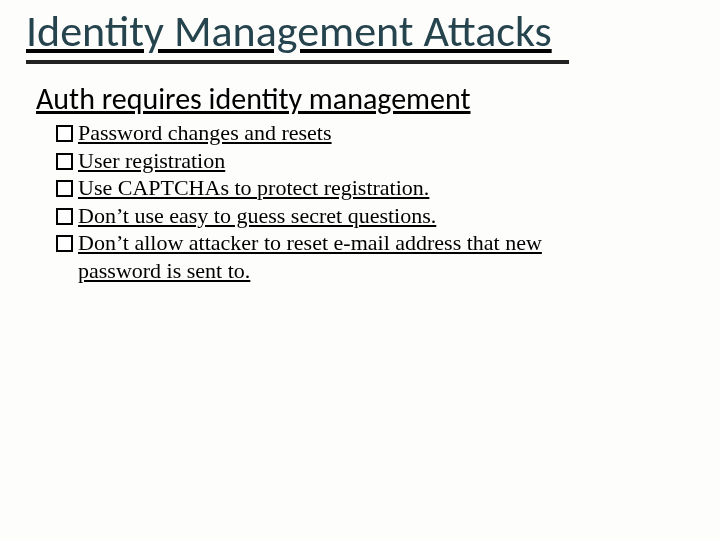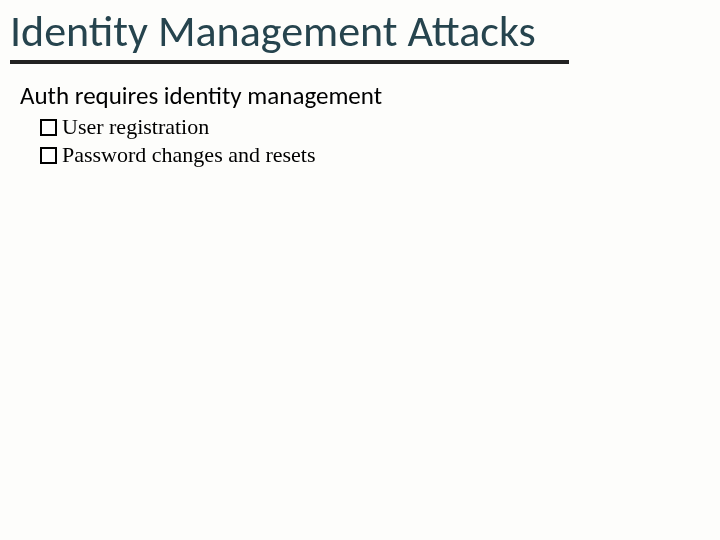--- a/index.html
+++ b/index.html
@@ -7,22 +7,23 @@
   body {
     font-family: Georgia, 'Times New Roman', serif;
     background: #fdfdfb;
     position: relative;
     color: #000;
   }
   
   .slide {
     width: 608px;
     height: 540px;
-    padding: 8px 24px 0 8px;
+    padding: 8px 24px 0 24px;
     position: relative;
+    text-decoration: underline;
   }
   .title {
     font-family: Calibri, 'Segoe UI', Arial, sans-serif;
     font-size: 44px;
     color: #26444e;
     font-weight: 400;
     letter-spacing: 0px;
     line-height: 1.05;
     padding-left: 2px;
   }
@@ -30,21 +31,21 @@
     height: 4px;
     background: #222;
     margin: 6px 2px 10px 2px;
     width: 97%;
   }
   .content {
     padding: 2px 6px 0 12px;
   }
   .heading {
     font-family: Calibri, 'Segoe UI', Arial, sans-serif;
-    font-size: 25px;
+    font-size: 30px;
     color: #000;
     margin-top: 4px;
     margin-bottom: 2px;
     font-weight: 400;
   }
   .items {
     list-style: none;
     padding-left: 20px;
   }
   .items li {
@@ -83,21 +84,26 @@
 
 <div class="slide">
 
   <h1 class="title">Identity Management Attacks</h1>
   <div class="rule"></div>
 
   <div class="content">
 
     <div class="heading">Auth requires identity management</div>
     <ul class="items">
+      <li>Password changes and resets</li>
       <li>User registration</li>
-      <li>Password changes and resets</li>
     </ul>
 
+    <ul class="items mitig-items">
+      <li>Use CAPTCHAs to protect registration.</li>
+      <li>Don’t use easy to guess secret questions.</li>
+      <li>Don’t allow attacker to reset e-mail address that new password is sent to.</li>
+    </ul>
 
   </div>
 
 
 </div>
 
 </body></html>

